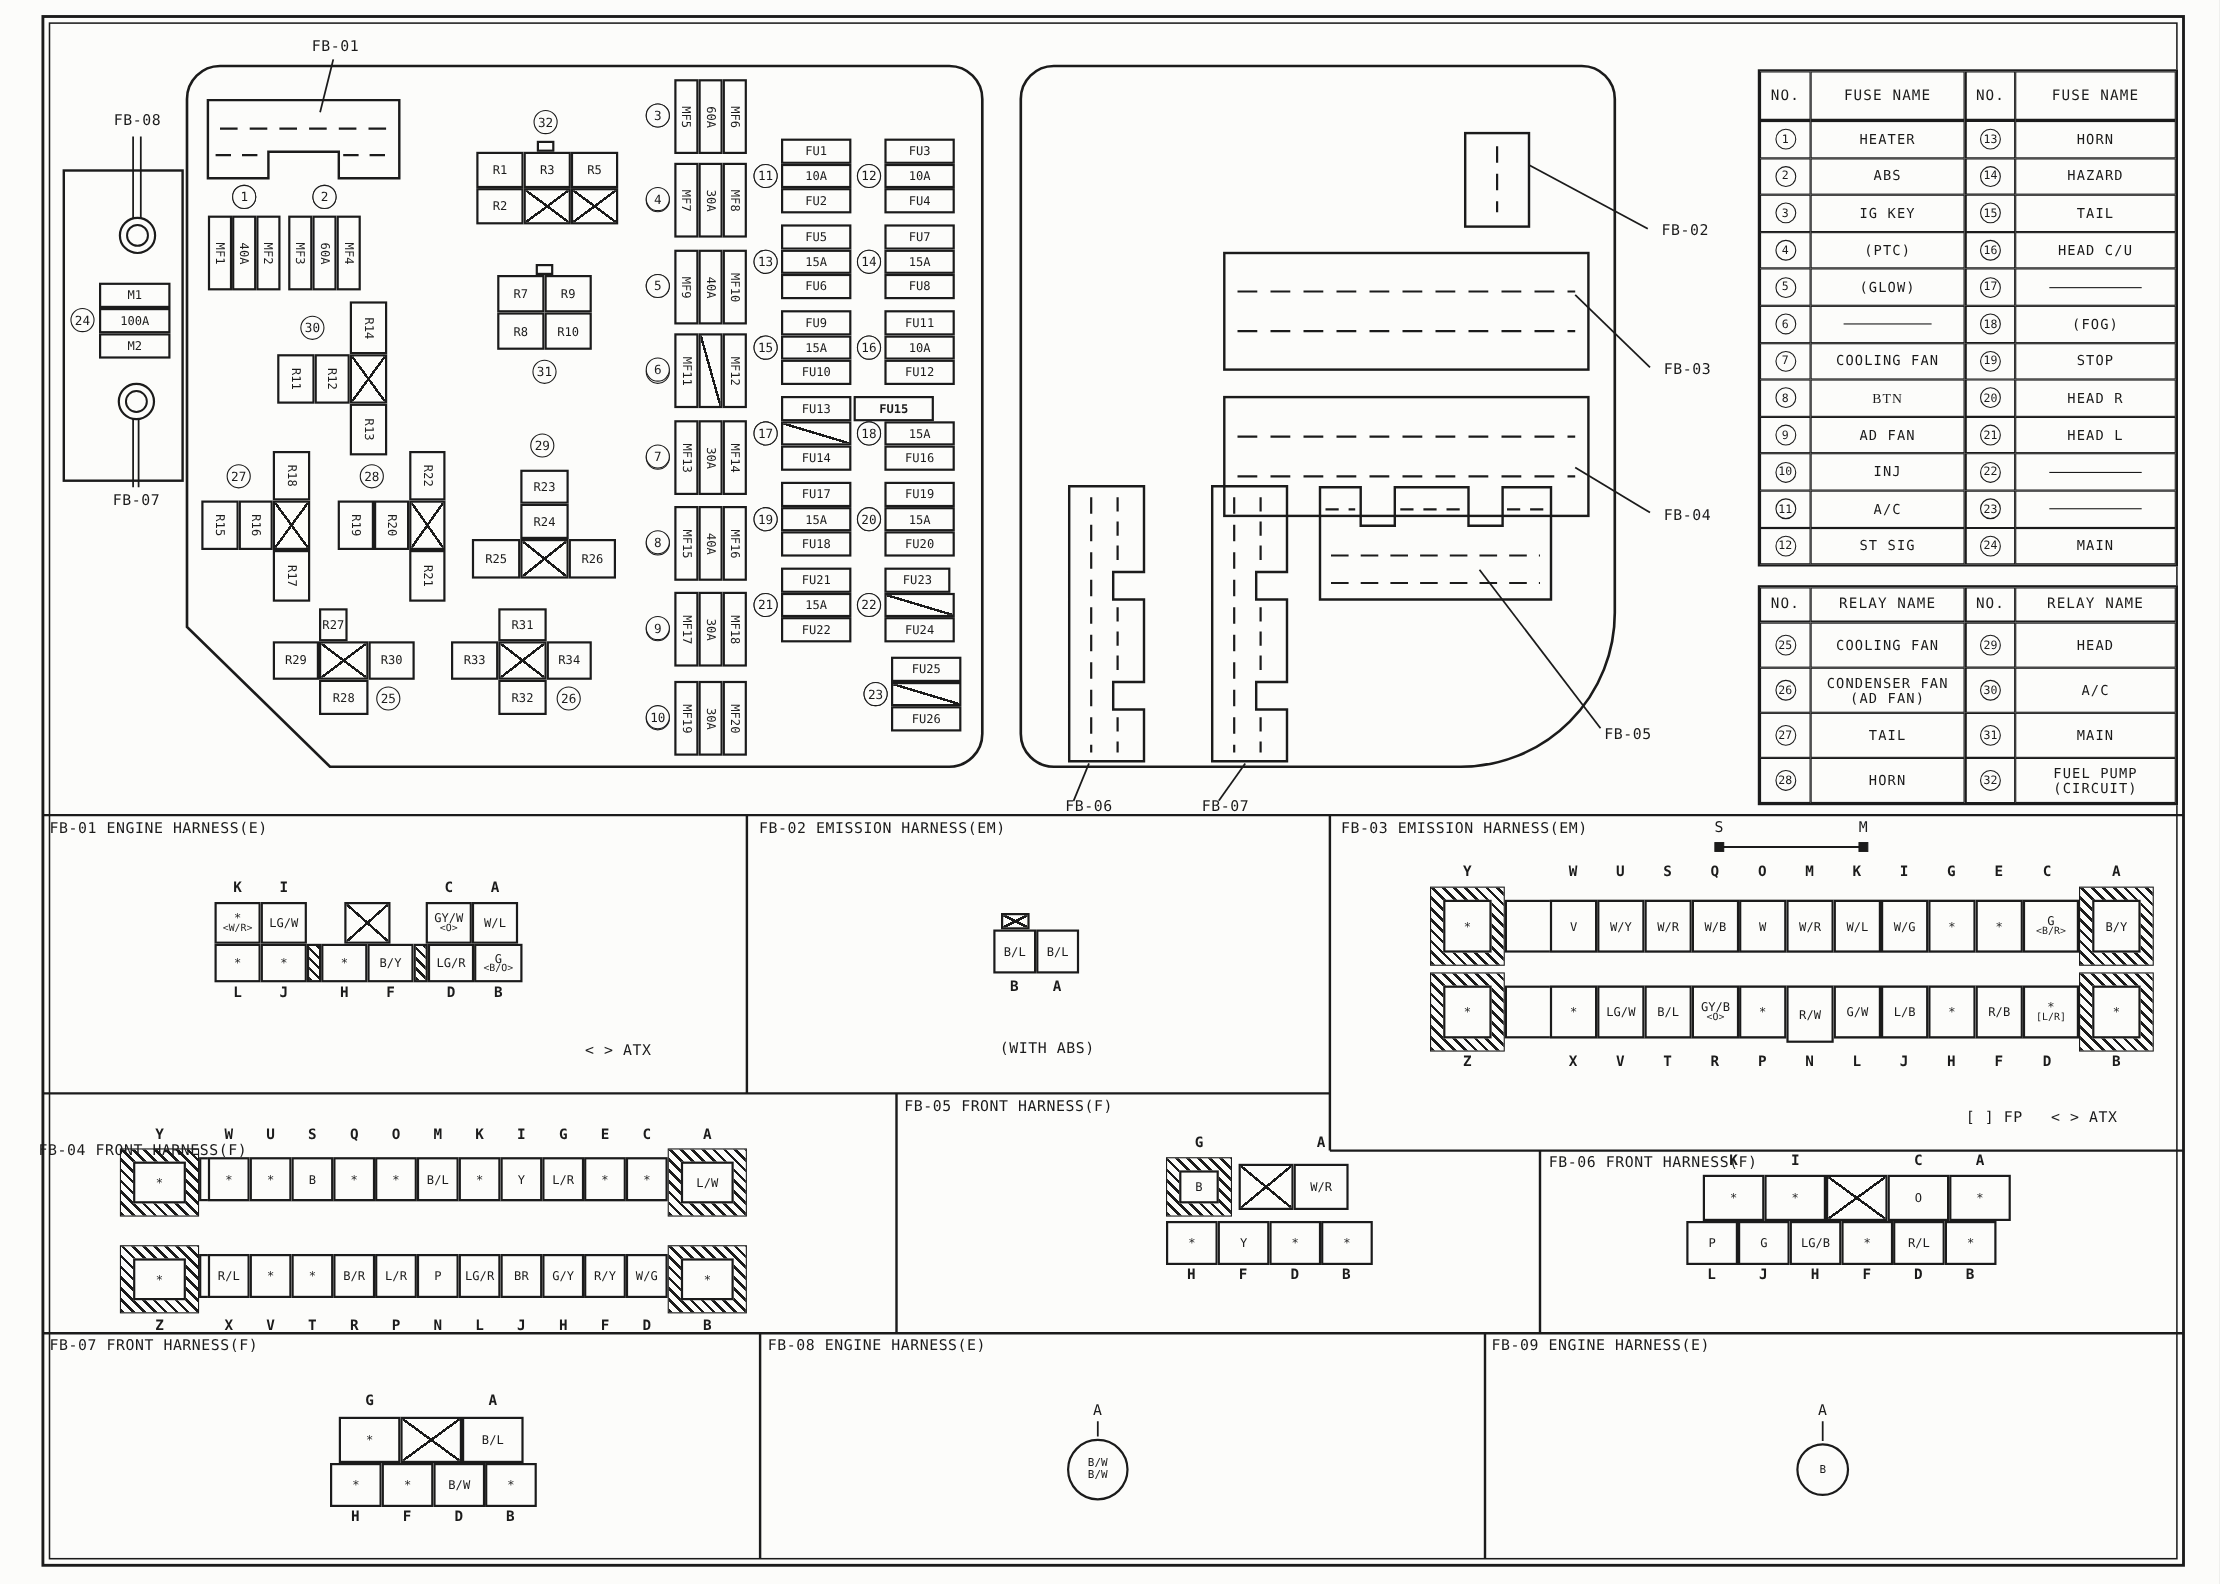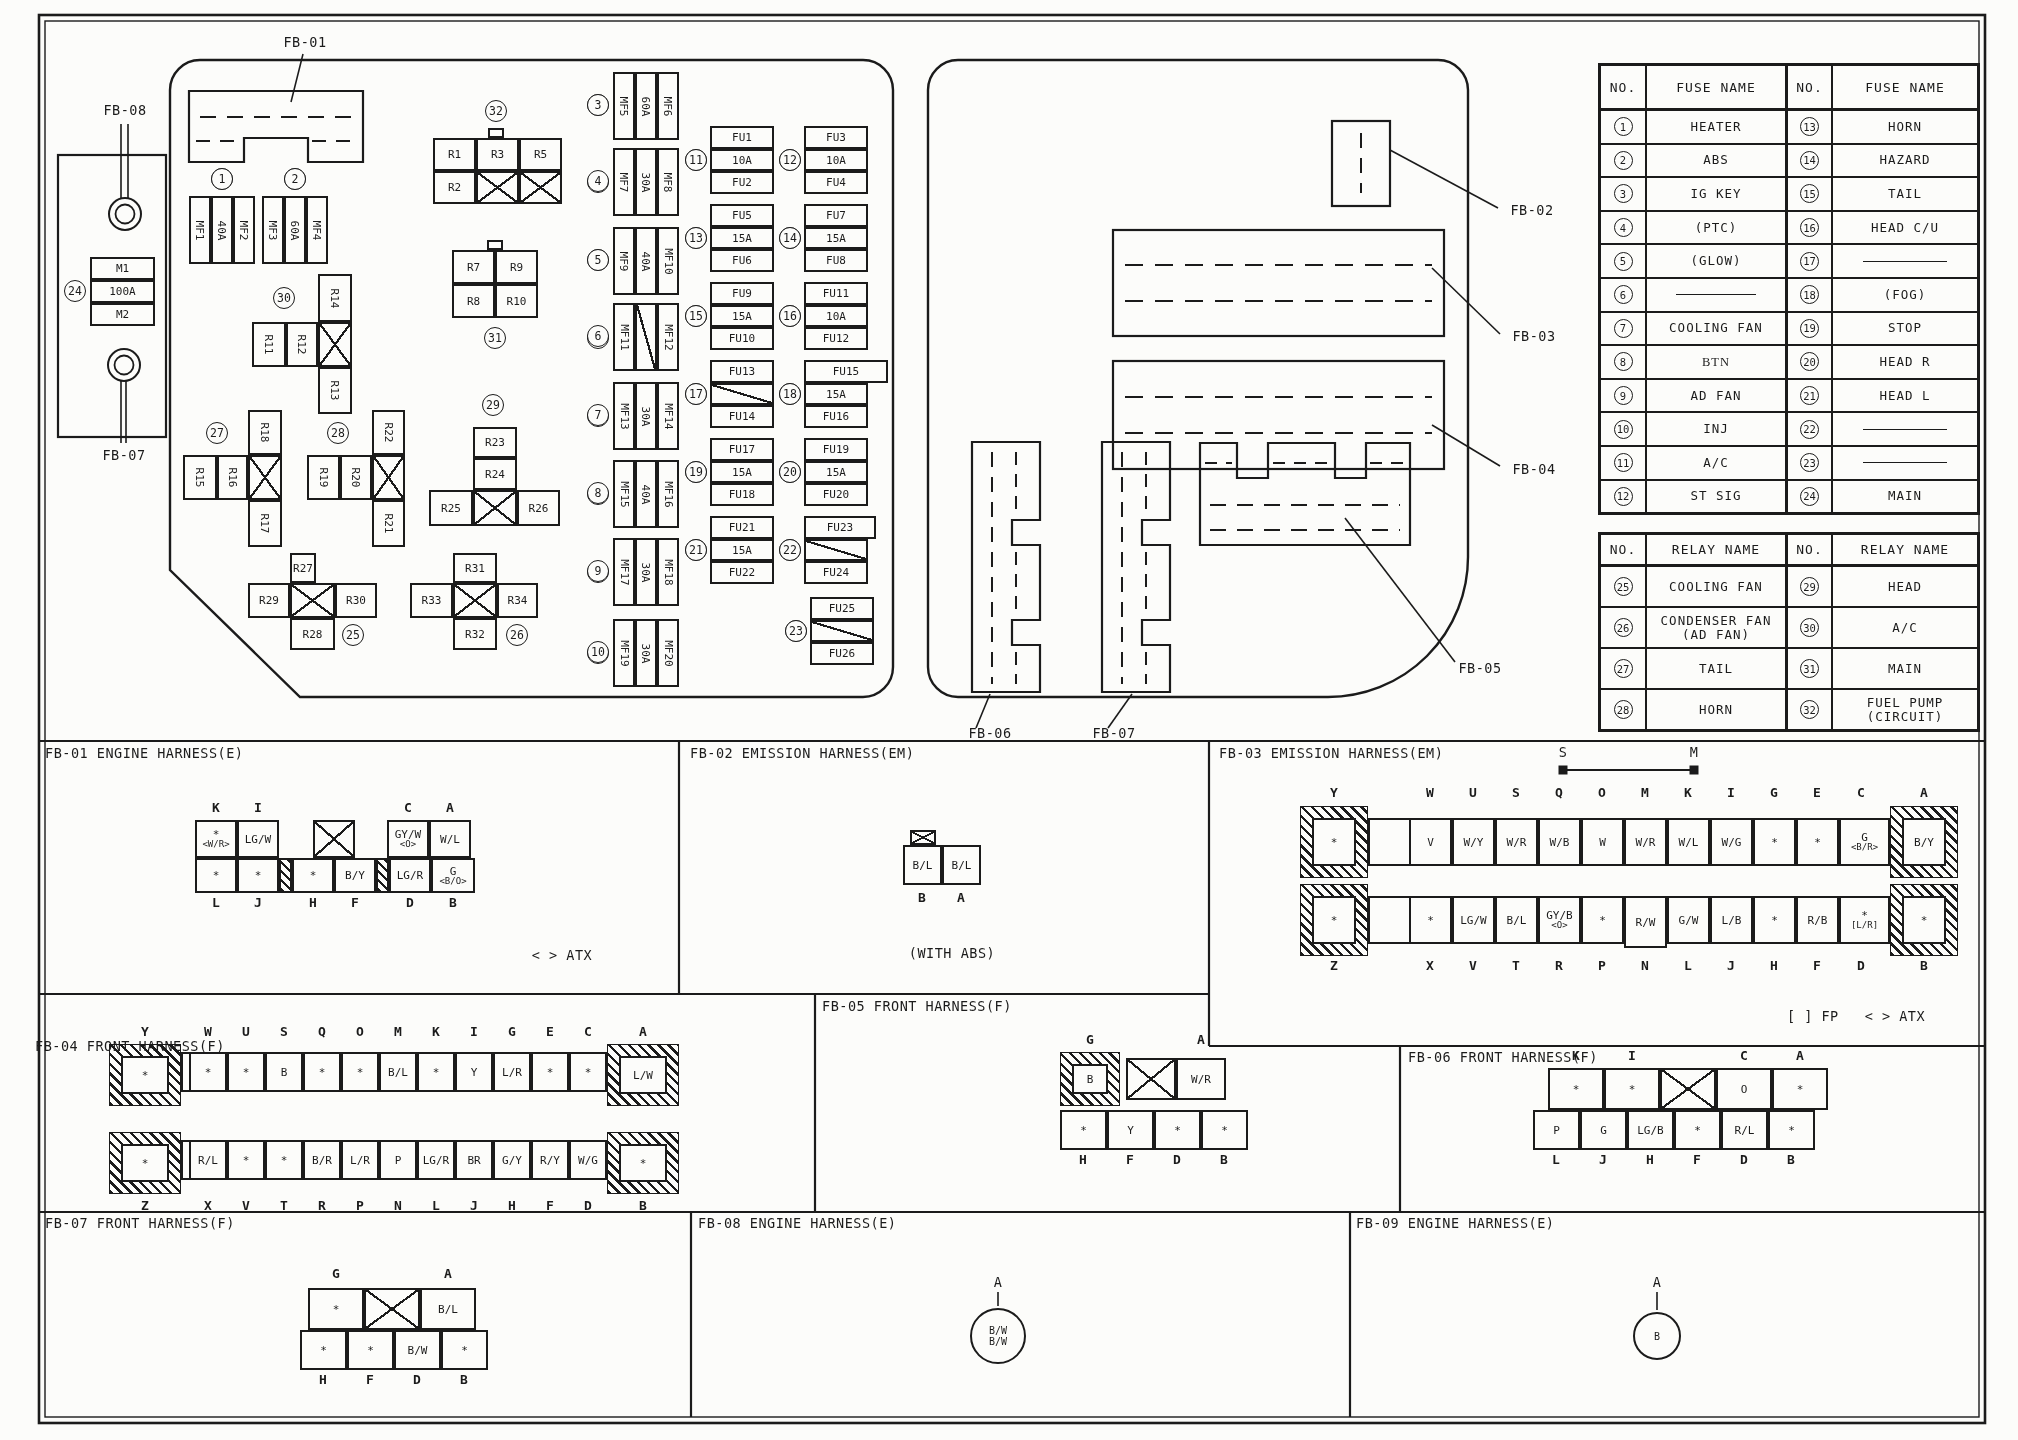--- a/index.html
+++ b/index.html
@@ -330,21 +330,21 @@
     </div>
     <div class="circ" style="left: 779px; top: 305px;">16</div>
     <div class="bx" style="left: 710px; top: 360px; width: 64px; height: 23px;">
       <span class="tx">FU13</span>
     </div>
     <div class="bx sbox" style="left: 710px; top: 383px; width: 64px; height: 22px;"></div>
     <div class="bx" style="left: 710px; top: 405px; width: 64px; height: 23px;">
       <span class="tx">FU14</span>
     </div>
     <div class="circ" style="left: 685px; top: 383px;">17</div>
-    <div class="bx" style="left: 804px; top: 360px; width: 84px; height: 23px;">
+    <div class="bx" style="left: 776px; top: 360px; width: 73px; height: 23px; font-weight: bold;">
       <span class="tx">FU15</span>
     </div>
     <div class="bx" style="left: 804px; top: 383px; width: 64px; height: 22px;">
       <span class="tx">15A</span>
     </div>
     <div class="bx" style="left: 804px; top: 405px; width: 64px; height: 23px;">
       <span class="tx">FU16</span>
     </div>
     <div class="circ" style="left: 779px; top: 383px;">18</div>
     <div class="bx" style="left: 710px; top: 438px; width: 64px; height: 23px;">
@@ -370,21 +370,21 @@
     <div class="bx" style="left: 710px; top: 516px; width: 64px; height: 23px;">
       <span class="tx">FU21</span>
     </div>
     <div class="bx" style="left: 710px; top: 539px; width: 64px; height: 22px;">
       <span class="tx">15A</span>
     </div>
     <div class="bx" style="left: 710px; top: 561px; width: 64px; height: 23px;">
       <span class="tx">FU22</span>
     </div>
     <div class="circ" style="left: 685px; top: 539px;">21</div>
-    <div class="bx" style="left: 804px; top: 516px; width: 72px; height: 23px;">
+    <div class="bx" style="left: 804px; top: 516px; width: 60px; height: 23px;">
       <span class="tx">FU23</span>
     </div>
     <div class="bx sbox" style="left: 804px; top: 539px; width: 64px; height: 22px;"></div>
     <div class="bx" style="left: 804px; top: 561px; width: 64px; height: 23px;">
       <span class="tx">FU24</span>
     </div>
     <div class="circ" style="left: 779px; top: 539px;">22</div>
     <div class="bx" style="left: 810px; top: 597px; width: 64px; height: 23px;">
       <span class="tx">FU25</span>
     </div>

